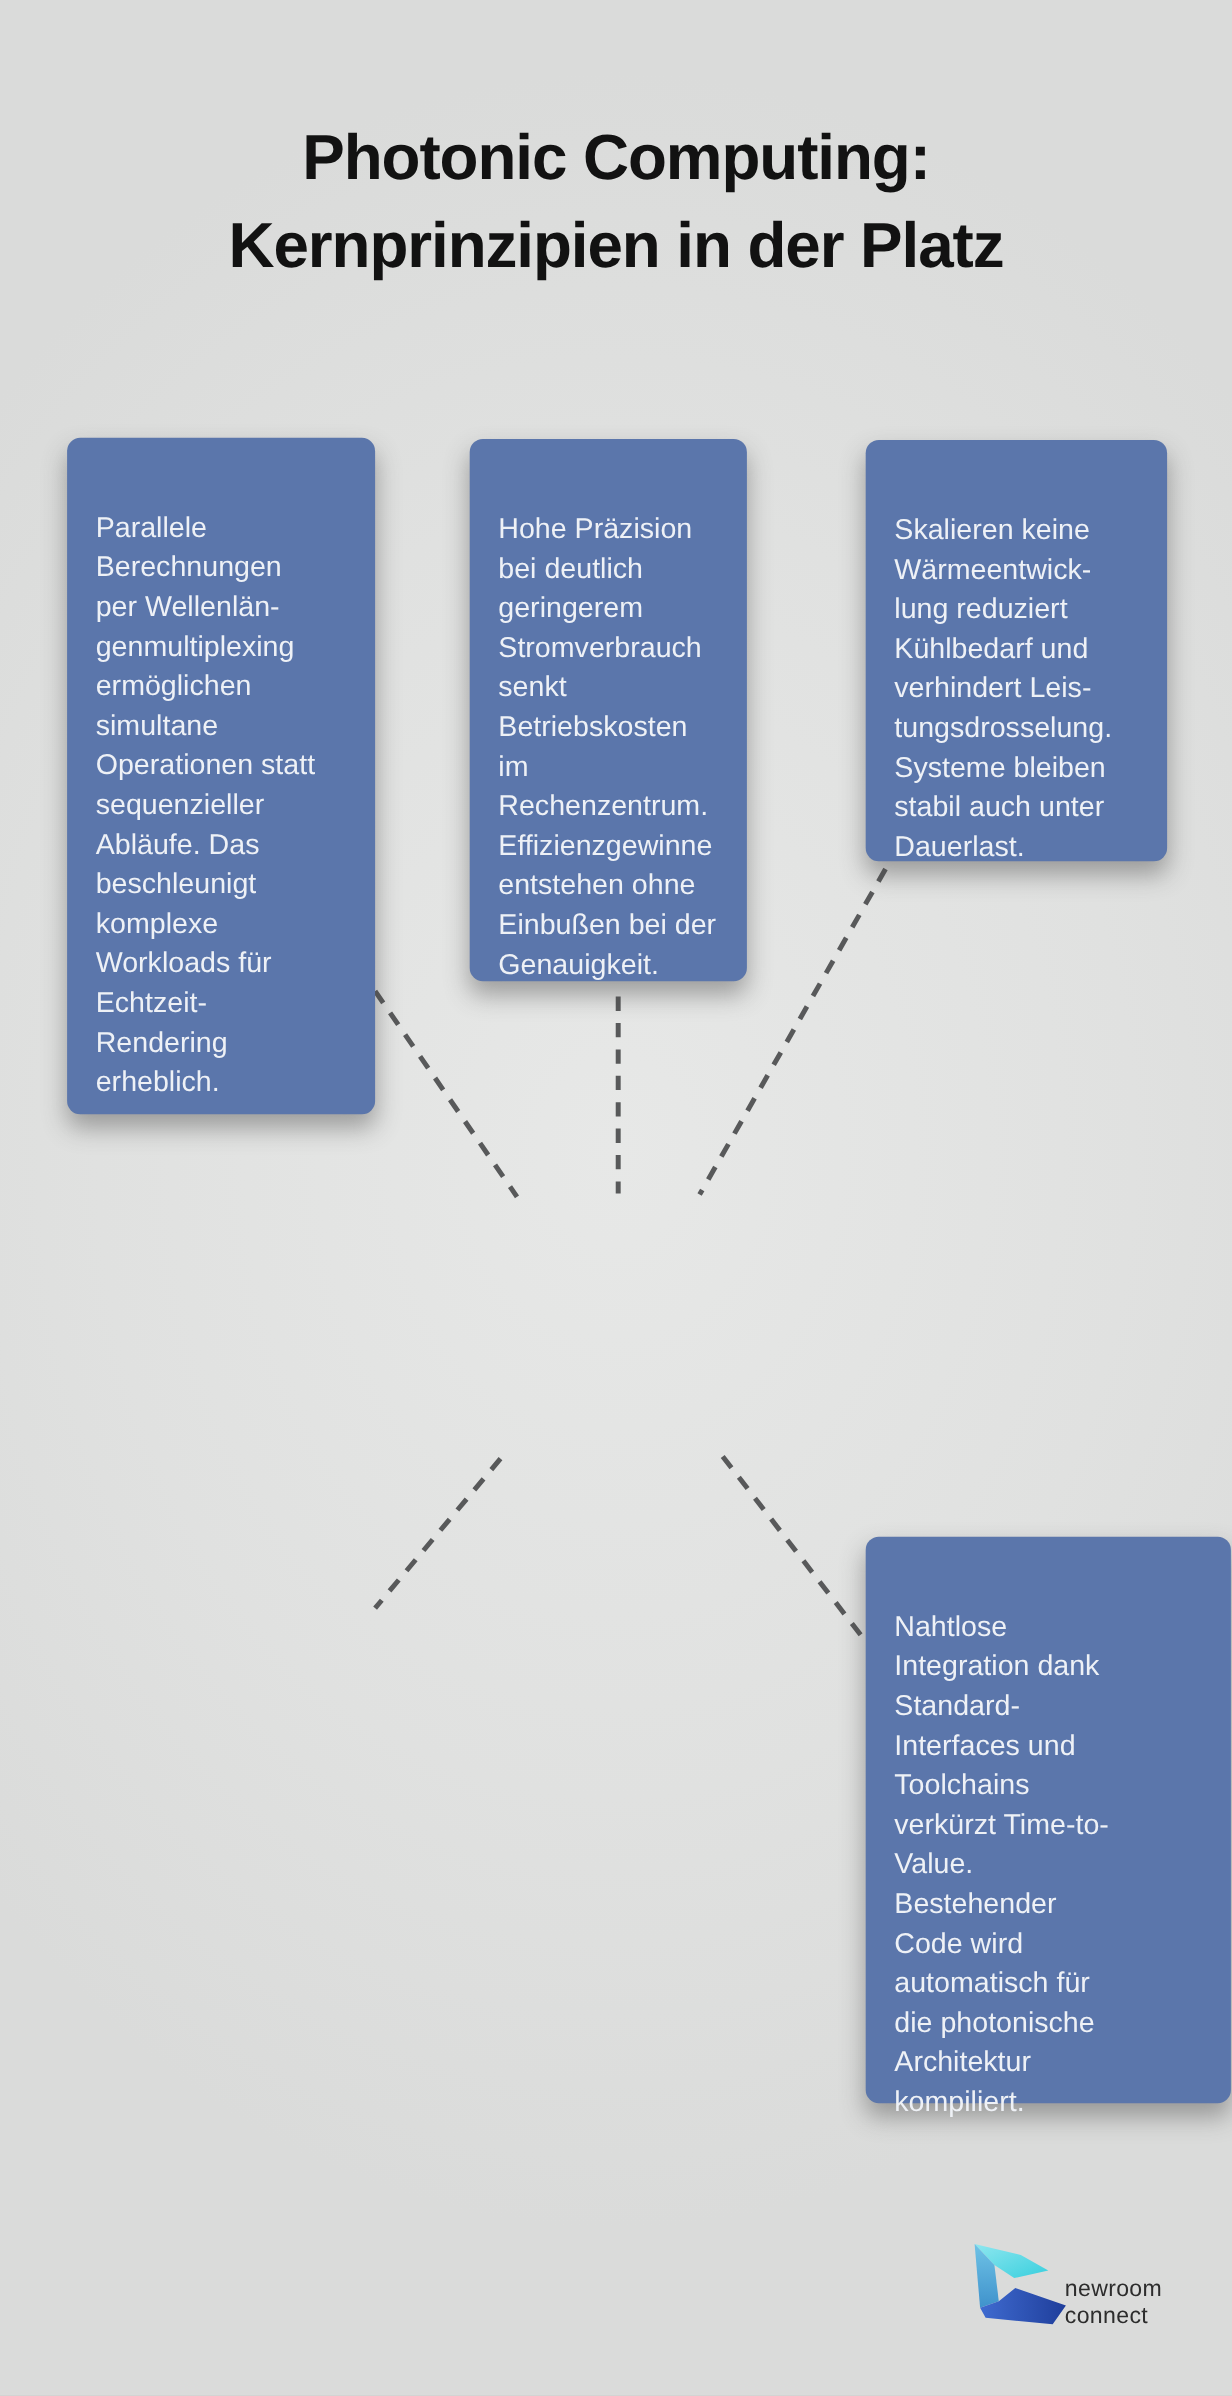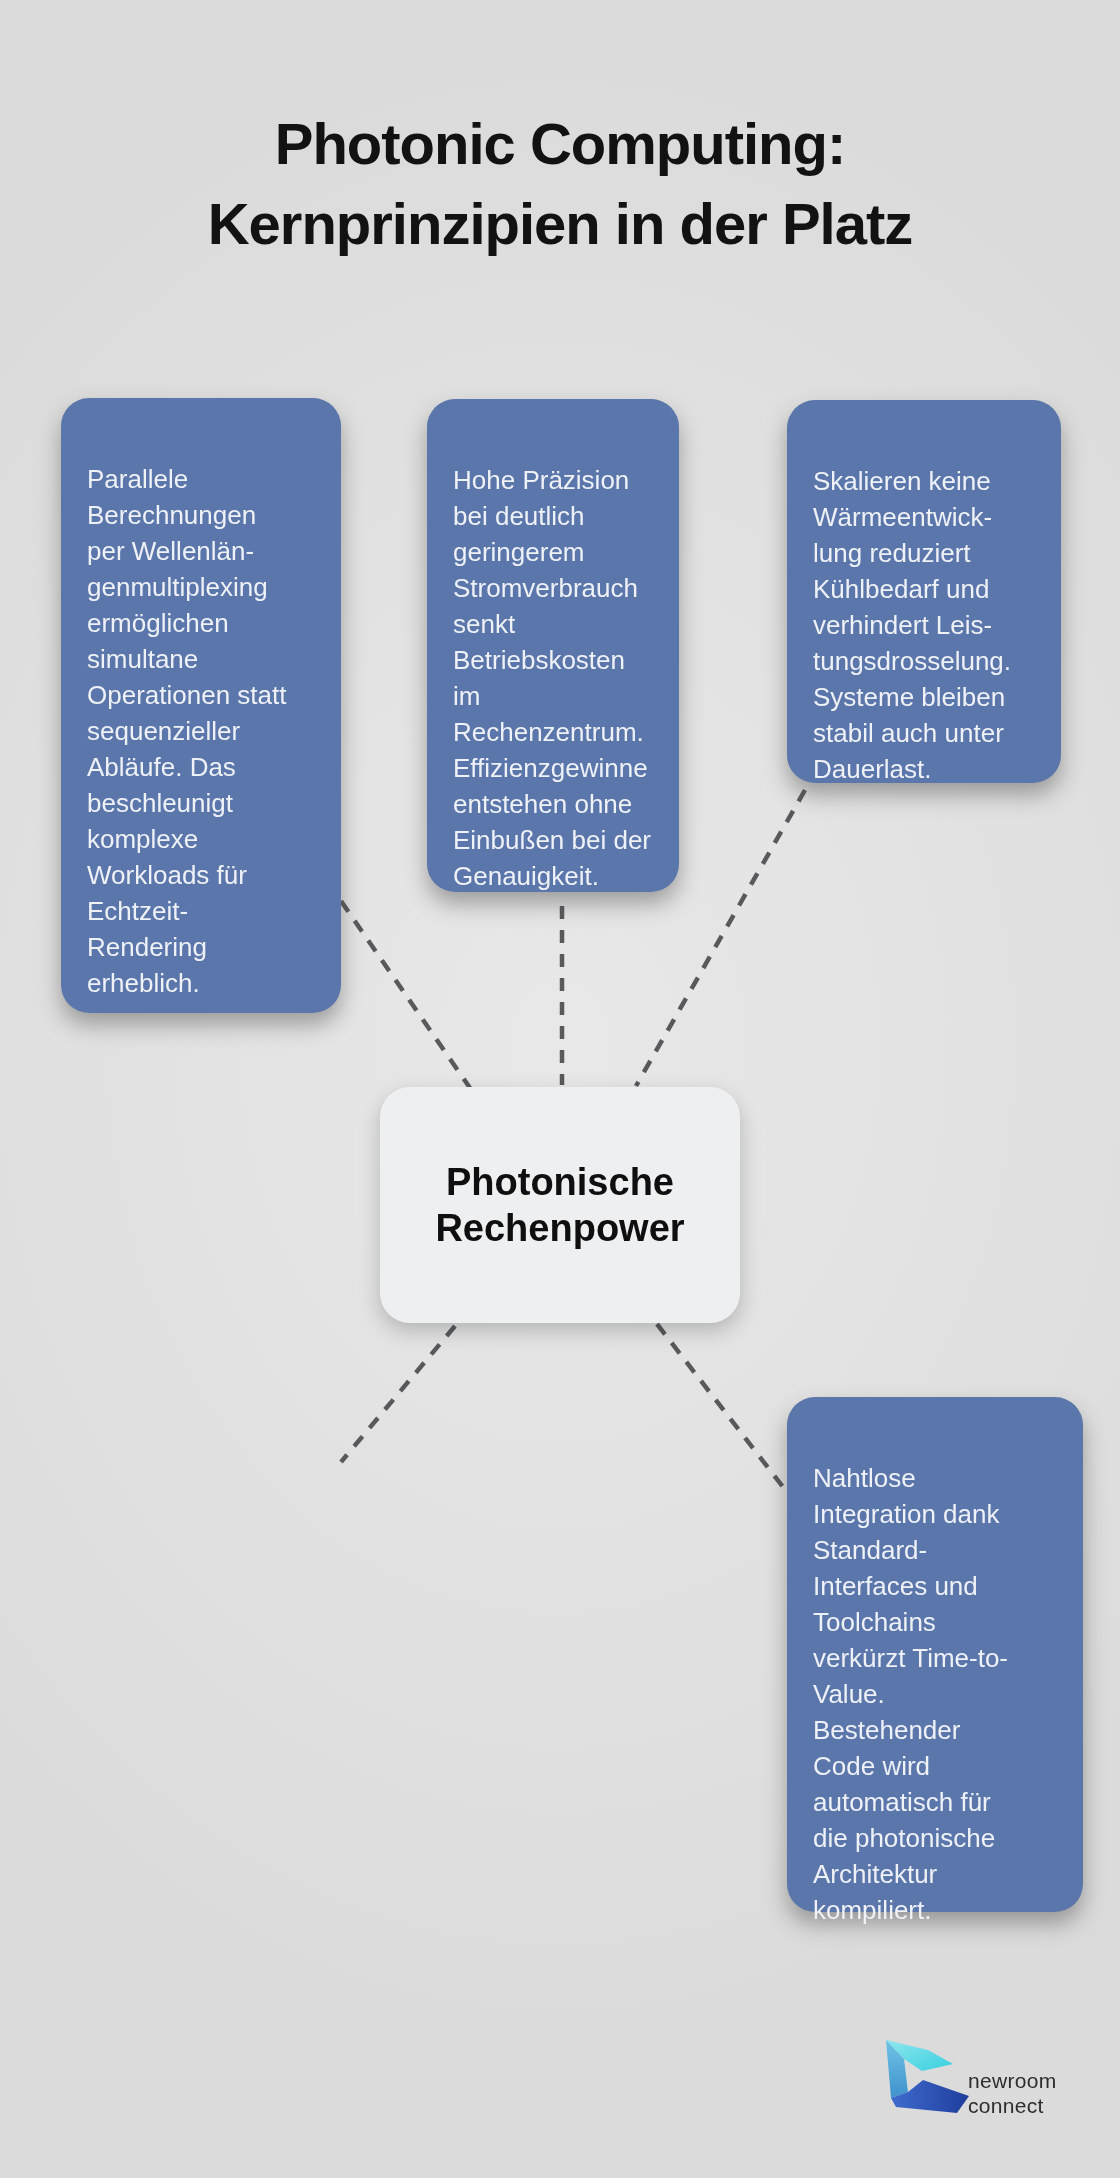--- a/index.html
+++ b/index.html
@@ -34,33 +34,33 @@
     position: absolute;
     top: 0;
     left: 0;
     z-index: 1;
   }
   .node {
     position: absolute;
     z-index: 2;
     box-sizing: border-box;
     background: #5b76ab;
-    border-radius: 28px;
+    border-radius: 12px;
     box-shadow: 0 12px 22px rgba(70, 70, 72, 0.45);
     color: #eef1f6;
     font-size: 26px;
     line-height: 36px;
     padding: 27px 26px;
     white-space: pre-line;
   }
   .node-parallelism  { left: 61px;  top: 398px;  width: 280px; height: 615px; }
   .node-efficiency   { left: 427px; top: 399px;  width: 252px; height: 493px; }
   .node-thermal      { left: 787px; top: 400px;  width: 274px; height: 383px; }
   .node-density      { left: 61px;  top: 1397px; width: 276px; height: 461px; }
-  .node-integration  { left: 787px; top: 1397px; width: 296px; height: 515px; }
+  .node-integration  { left: 787px; top: 1397px; width: 332px; height: 515px; }
   .center-node {
     position: absolute;
     z-index: 3;
     left: 380px;
     top: 1087px;
     width: 360px;
     height: 236px;
     background: #edeff0;
     border-radius: 30px;
     box-shadow: 0 8px 20px rgba(40, 40, 42, 0.25);
@@ -162,24 +162,20 @@
 verkürzt Time-to-
 Value.
 Bestehender
 Code wird
 automatisch für
 die photonische
 Architektur
 kompiliert.</span>
   </div>
 
-  <div class="center-node">
-    <span>Photonische
-Rechenpower</span>
-  </div>
 
   <div class="logo">
     <svg class="logo-mark" viewBox="0 0 92 80">
       <defs>
         <linearGradient id="gTeal" x1="0" y1="0" x2="1" y2="1">
           <stop offset="0" stop-color="#8fe7ef"></stop>
           <stop offset="1" stop-color="#38cfde"></stop>
         </linearGradient>
         <linearGradient id="gLeft" x1="0" y1="0" x2="0" y2="1">
           <stop offset="0" stop-color="#6fc3e6"></stop>

